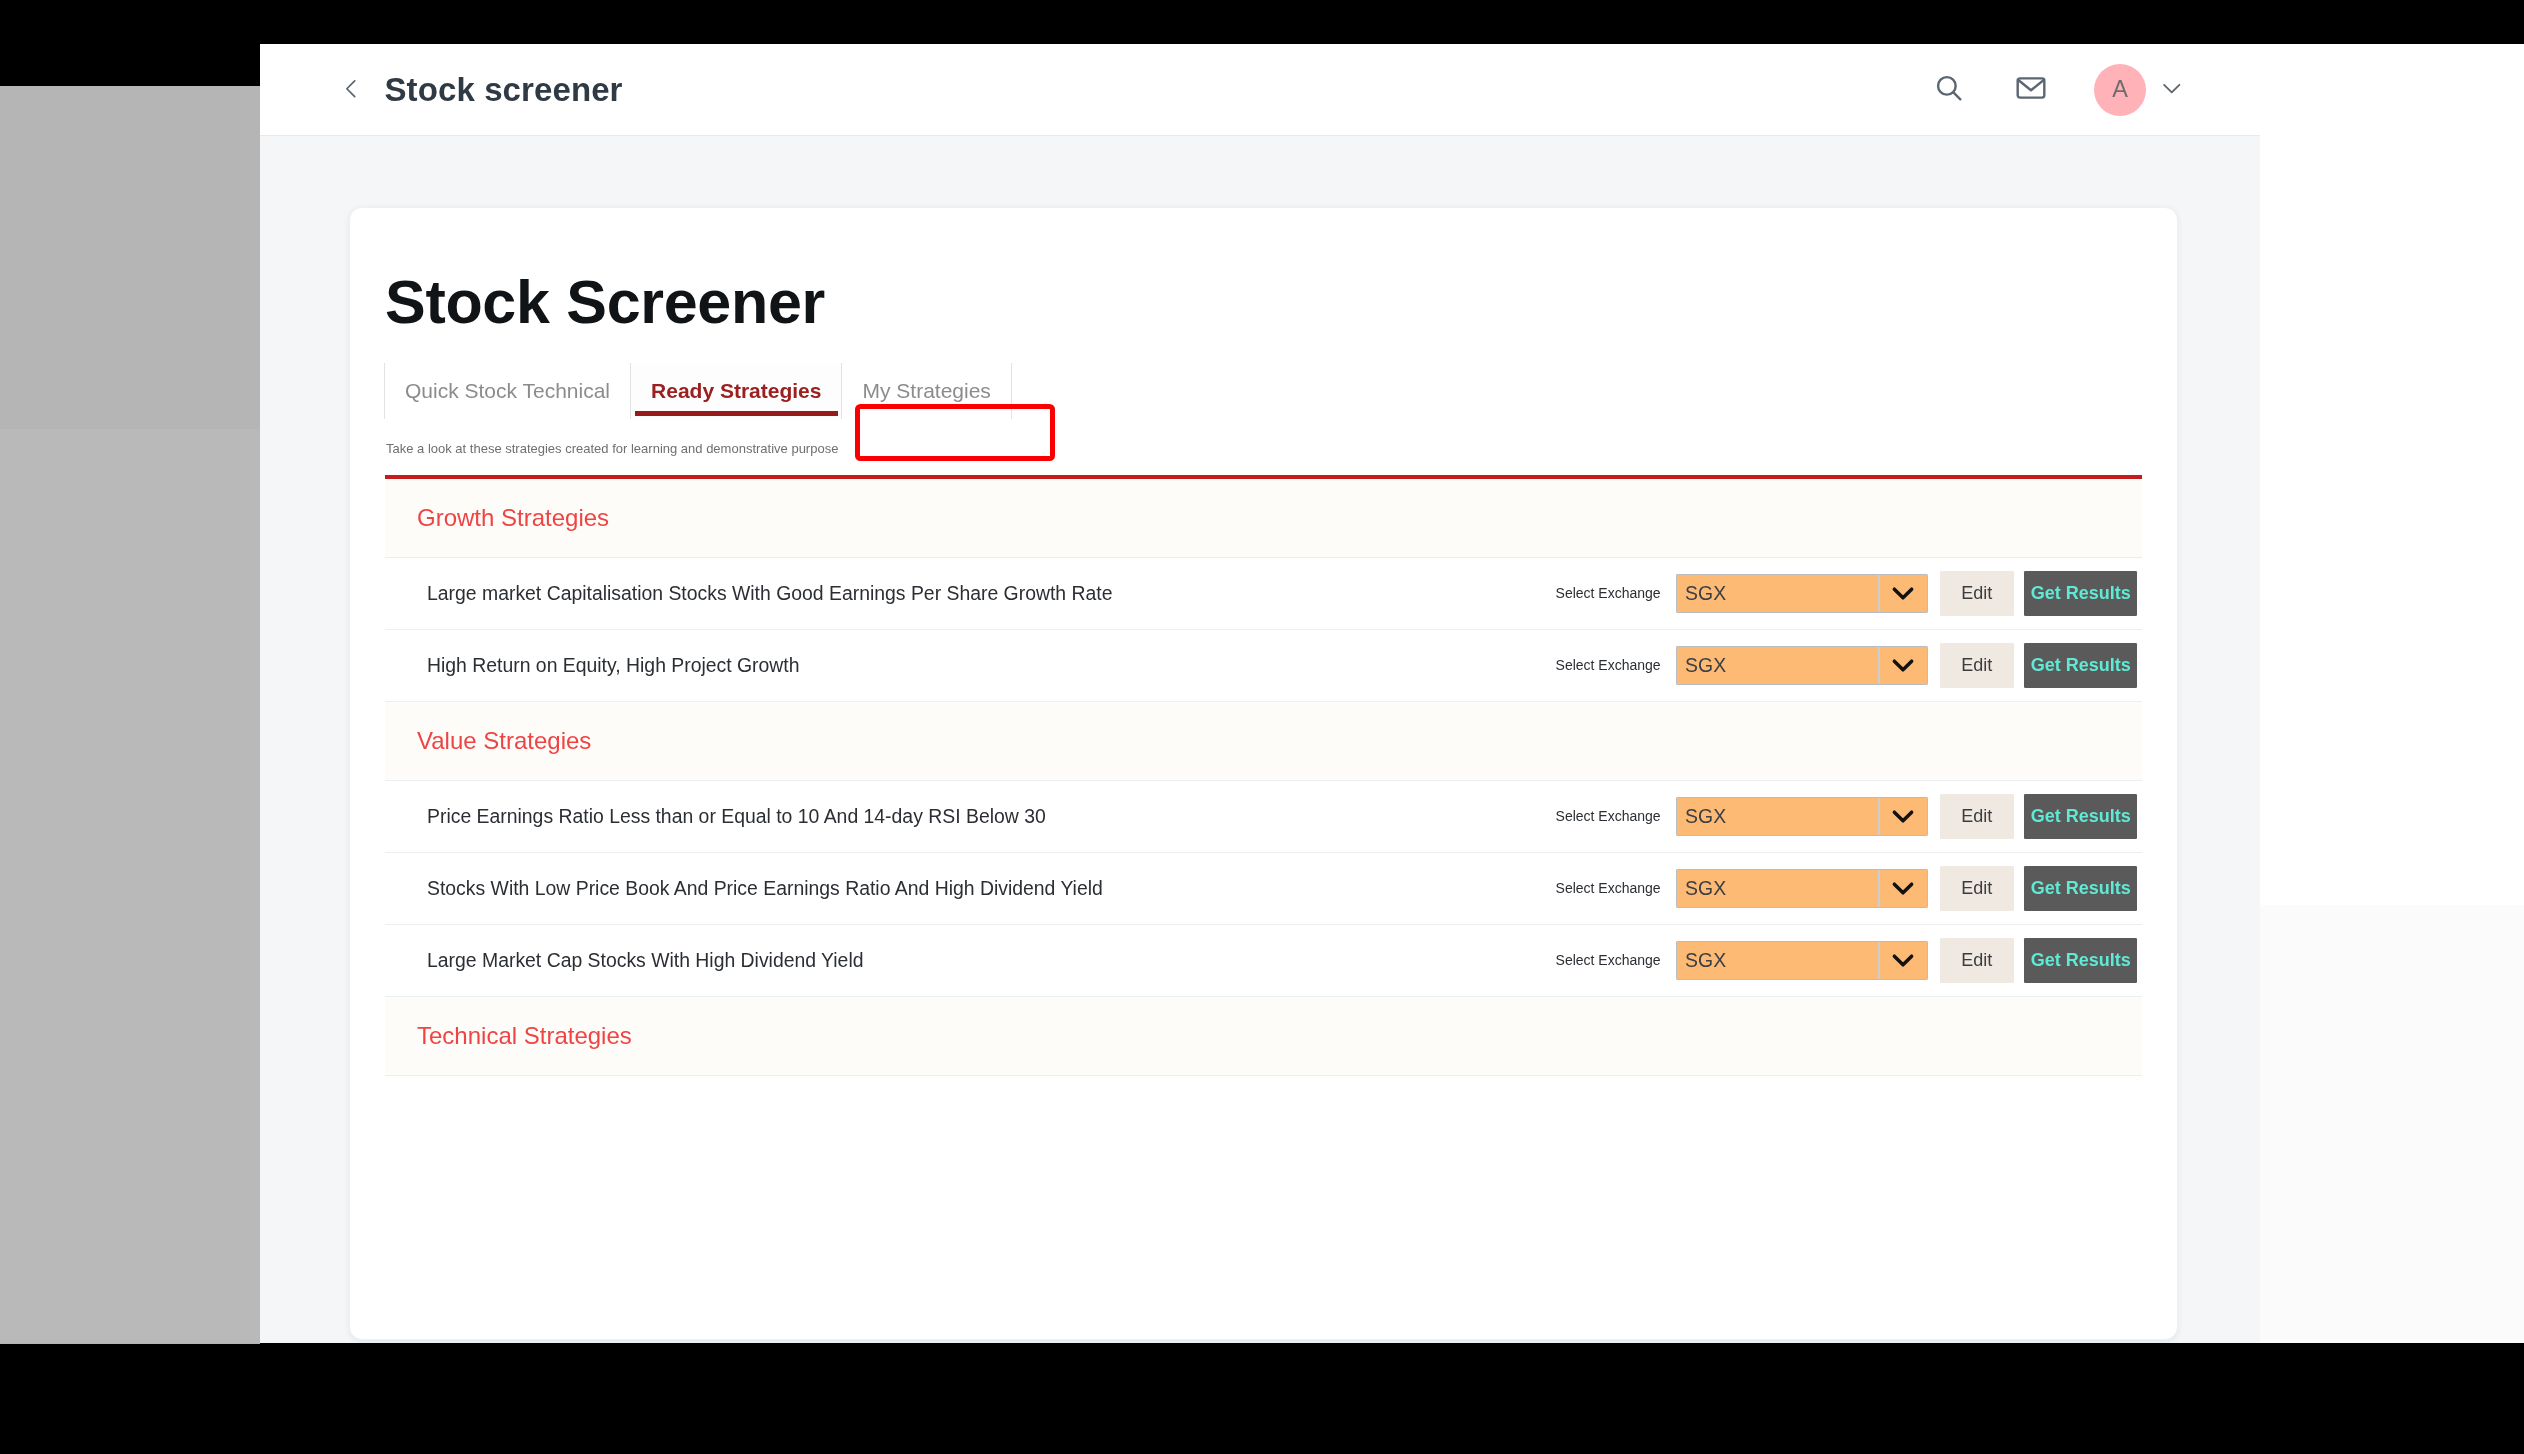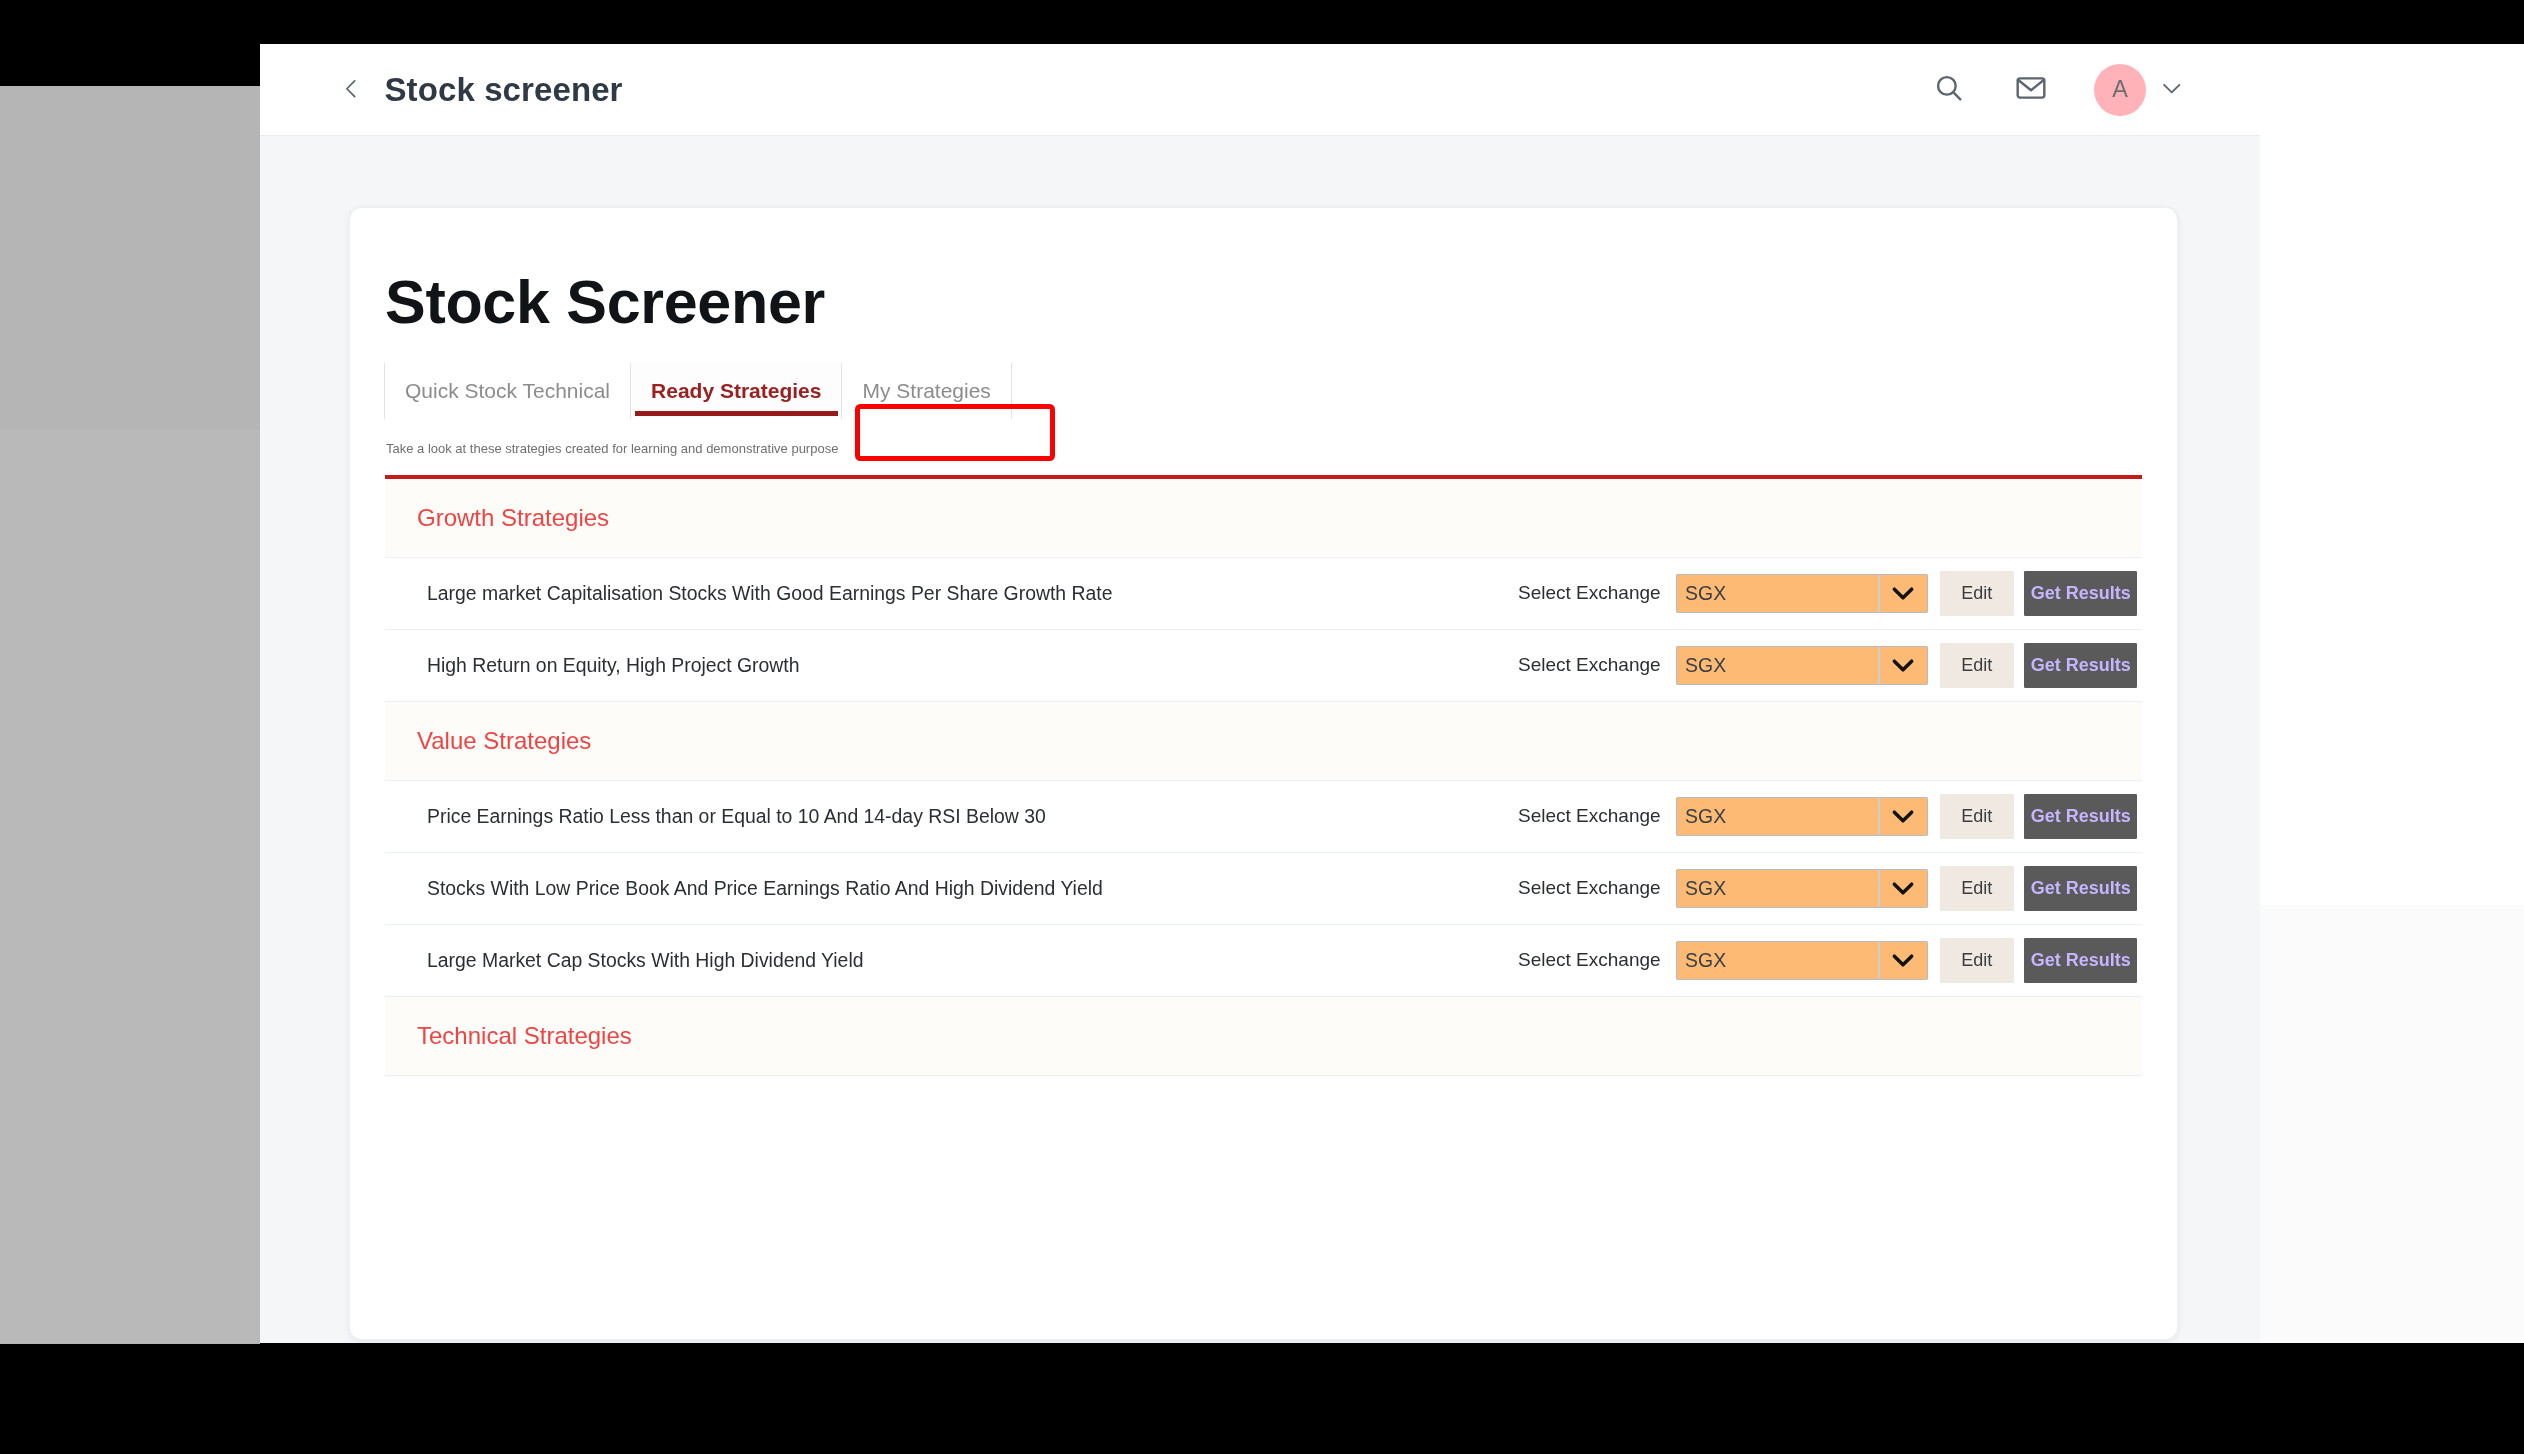--- a/index.html
+++ b/index.html
@@ -177,21 +177,21 @@
     margin-left: 42px;
     font-size: 19.4px; color: #2b2f34;
     flex: 1 1 auto;
     white-space: nowrap;
   }
   .row-controls {
     display: flex; align-items: center;
     flex: 0 0 auto;
   }
   .select-label {
-    font-size: 19px; color: #2b2f34;
+    font-size: 14px; color: #2b2f34;
     margin-right: 15.3px; white-space: nowrap;
   }
   .exchange-select {
     position: relative;
     width: 252px; height: 39px;
     background: #fdba74;
     border: 1.8px solid #b9bdc1;
     border-radius: 1.2px;
     display: flex; align-items: center;
     cursor: pointer;
@@ -219,21 +219,21 @@
     font-size: 18px; color: #3c3c3c;
     font-family: "Liberation Sans", sans-serif;
     cursor: pointer;
   }
   .get-results-btn {
     margin-left: 10.6px;
     width: 113px; height: 45px;
     background: #5a5a5a;
     border: none;
     border-radius: 1.2px;
-    font-size: 18px; font-weight: bold; color: #c4b5fd;
+    font-size: 18px; font-weight: bold; color: #5eead4;
     font-family: "Liberation Sans", sans-serif;
     cursor: pointer;
   }
 </style>
 </head>
 <body>
 
 <div id="screen">
 
   <div id="bg-left-panel"></div>

